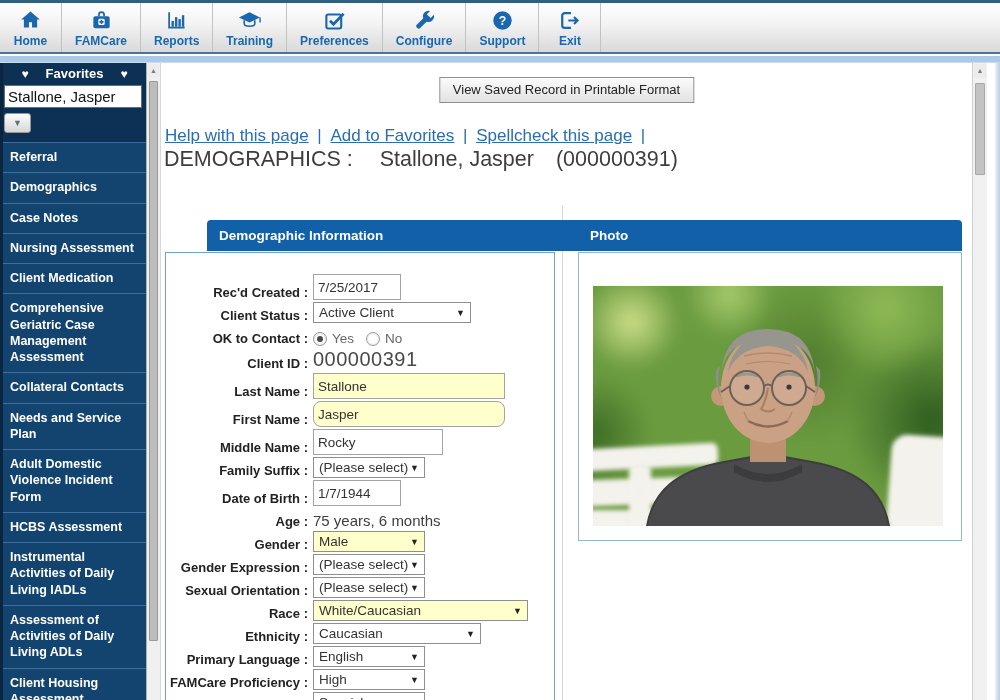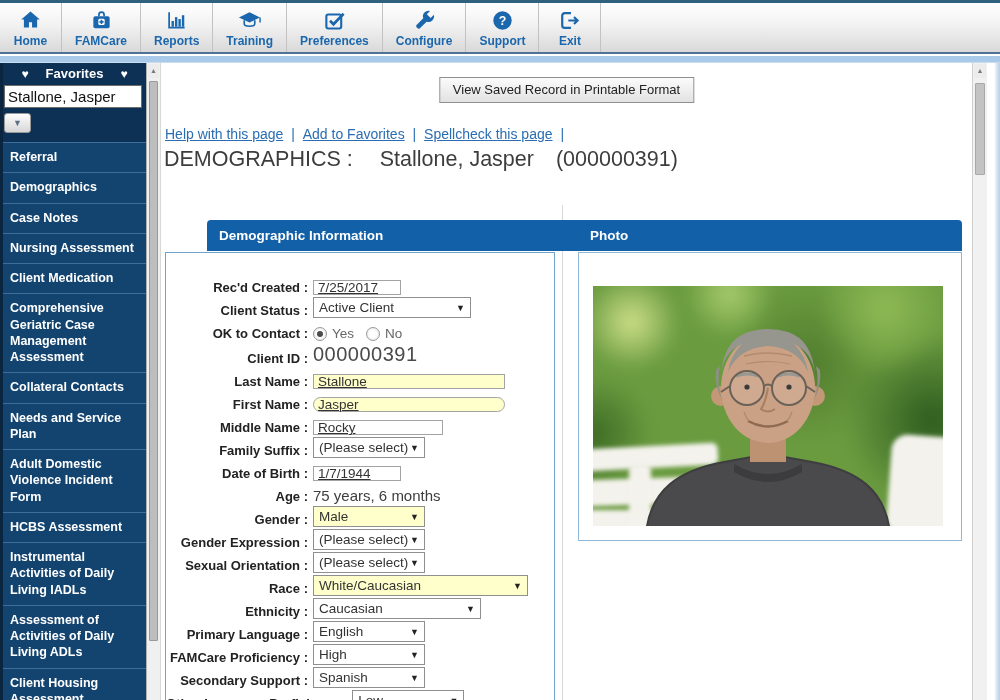--- a/index.html
+++ b/index.html
@@ -65,21 +65,21 @@
     background:linear-gradient(to right,#ffffff 0%,#ffffff 55%,#d6e4f2 75%,#b7cfe7 100%); }
 
   
   .main { position:absolute; left:161px; top:63px; width:811px; height:637px; background:#fff; }
   .print-btn {
     position:absolute; top:14px; left:50%; transform:translateX(-50%);
     padding:4px 13px 5px; font-size:13px; color:#222;
     background:linear-gradient(#fbfbfb,#e2e2e2); border:1px solid #8f8f8f; cursor:pointer;
     font-family:"Liberation Sans", sans-serif;
   }
-  .links-row { position:absolute; top:63px; left:4px; font-size:14px; color:#2a6db2; white-space:nowrap; }
+  .links-row { position:absolute; top:63px; left:4px; font-size:17px; color:#2a6db2; white-space:nowrap; }
   .links-row a { color:#2a6db2; text-decoration:underline; cursor:pointer; }
   .links-row .sep { text-decoration:none; margin:0 4px; }
   .page-title { position:absolute; top:84px; left:3px; font-size:21.5px; color:#3d3d3d; white-space:nowrap; }
   .page-title .t-name { margin-left:27px; }
   .page-title .t-id { margin-left:22px; }
 
   .col-divider { position:absolute; left:401px; top:142px; width:1px; height:495px; background:#909090;
     border-right:1px solid #d7d7d7; }
 
   .panel-header {
@@ -95,22 +95,22 @@
   .photo-body {
     position:absolute; left:417px; top:189px; width:384px; height:289px;
     background:#fff; border:1px solid #8fb8d8;
   }
 
   
   .frow { display:flex; align-items:flex-end; margin-bottom:2px; min-height:21px; }
   .flabel { flex:0 0 auto; min-width:142px; text-align:right; font-weight:bold; font-size:13px;
     color:#222; white-space:nowrap; }
   .fctl { margin-left:5px; display:flex; align-items:center; }
-  .tinput { height:15px; border:1px solid #a3a3a3; background:#fff; font-size:13.5px; color:#333;
-    padding:1px 4px; display:flex; align-items:center;text-decoration:underline; }
+  .tinput { height:26px; border:1px solid #a3a3a3; background:#fff; font-size:13.5px; color:#333;
+    padding:1px 4px; display:flex; align-items:center; }
   .tselect { height:21px; border:1px solid #8f8f8f; background:#fff; font-size:13.5px; color:#333;
     padding:1px 18px 1px 5px; position:relative; display:flex; align-items:center; cursor:pointer; white-space:nowrap; }
   .tselect .caret { position:absolute; right:5px; top:50%; transform:translateY(-50%); font-size:9px; color:#222; }
   .yellow { background:#ffffcc; }
   .radio-dot { width:14px; height:14px; border-radius:50%; border:1px solid #9a9a9a;
     background:radial-gradient(#ffffff 40%, #dcdcdc); display:inline-block; position:relative; cursor:pointer; }
   .radio-dot.checked::after { content:""; position:absolute; left:3px; top:3px; width:6px; height:6px;
     border-radius:50%; background:#4a4a4a; }
   .radio-label { font-size:13.5px; color:#666; margin:0 12px 0 5px; }
   .static-large { font-size:20px; color:#4a4a4a; letter-spacing:0.5px; }

